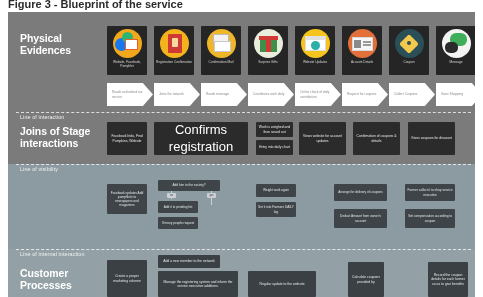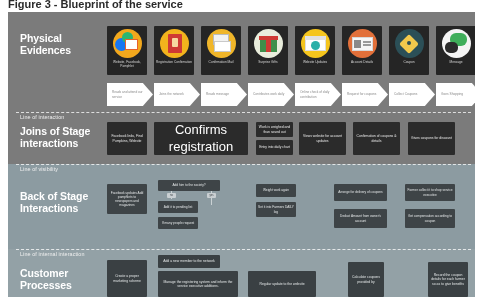--- a/index.html
+++ b/index.html
@@ -107,21 +107,20 @@
     <div class="row-label" style="top:20px;">Physical Evidences</div>
 
     <div class="divider" style="top:100px;"></div>
     <div class="line-label" style="top:102px;">Line of interaction</div>
 
     <div class="row-label" style="top:113px;">Joins of Stage interactions</div>
 
     <div class="divider" style="top:152px;"></div>
     <div class="line-label" style="top:154px;">Line of visibility</div>
 
-    <div class="row-label" style="top:178px;">Back of Stage Interactions</div>
 
     <div class="divider" style="top:237px;"></div>
     <div class="line-label" style="top:239px;">Line of internal interaction</div>
 
     <div class="row-label" style="top:255px;">Customer Processes</div>
 
     <div class="pe-tile" style="left:99px;">
       <div class="pe-circle" style="background:#f2a81d;">
         <div class="sq" style="left:2px;top:9px;width:13px;height:13px;border-radius:50%;background:#1877f2;"></div>
         <div class="sq" style="left:9px;top:3px;width:11px;height:11px;border-radius:50%;background:#2bb673;"></div>

